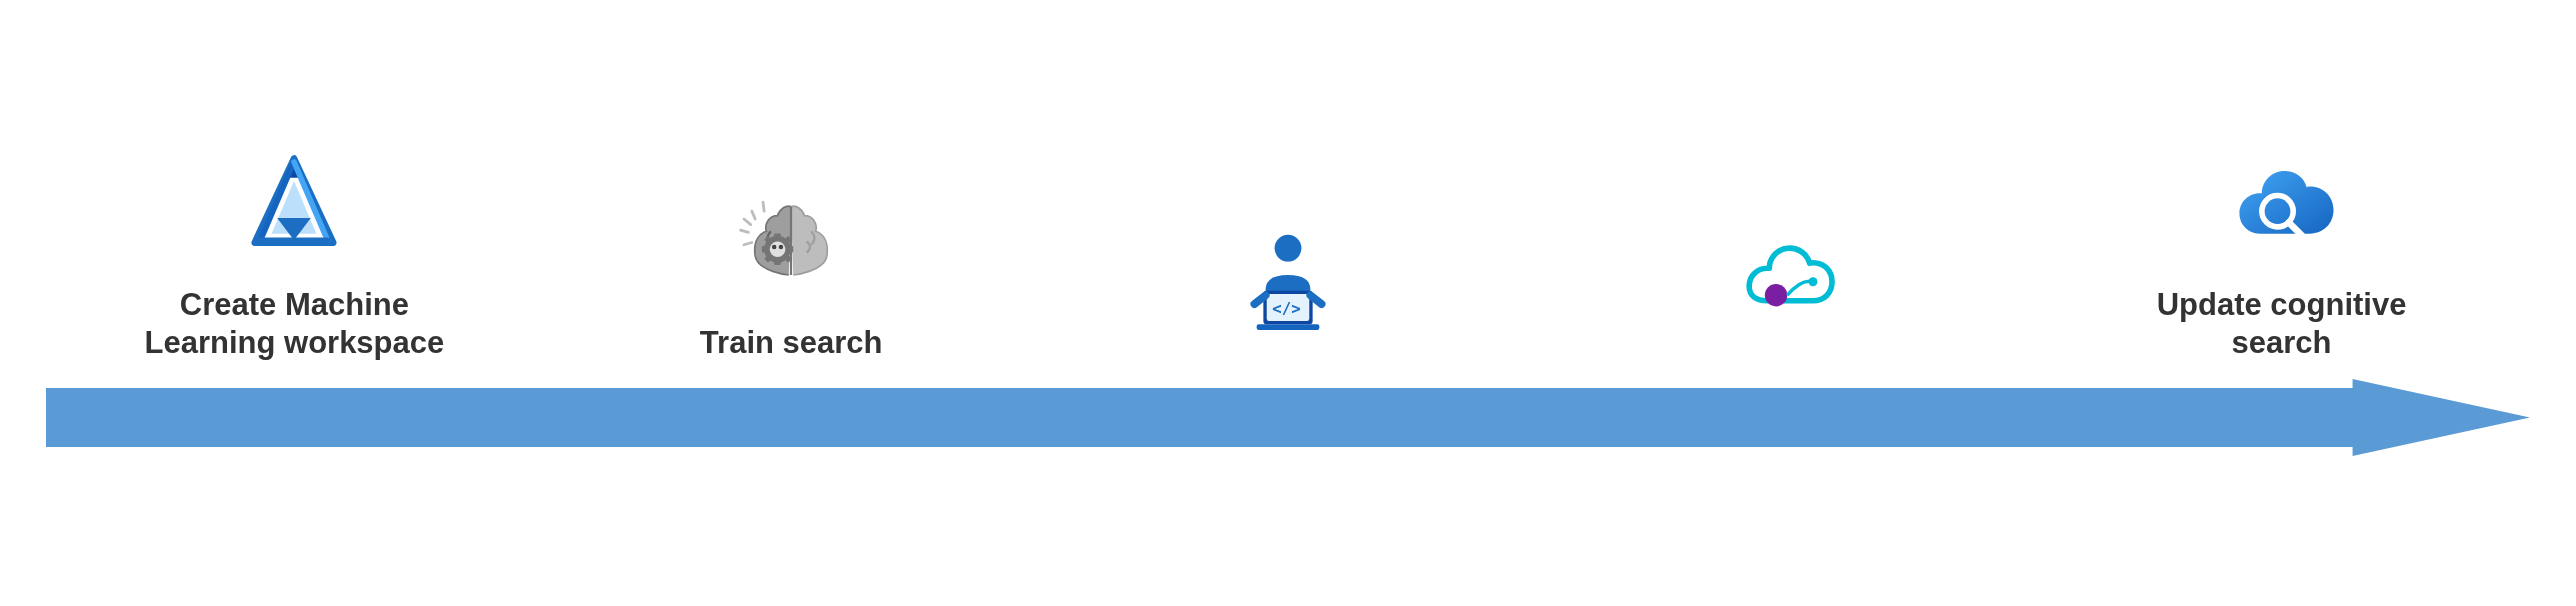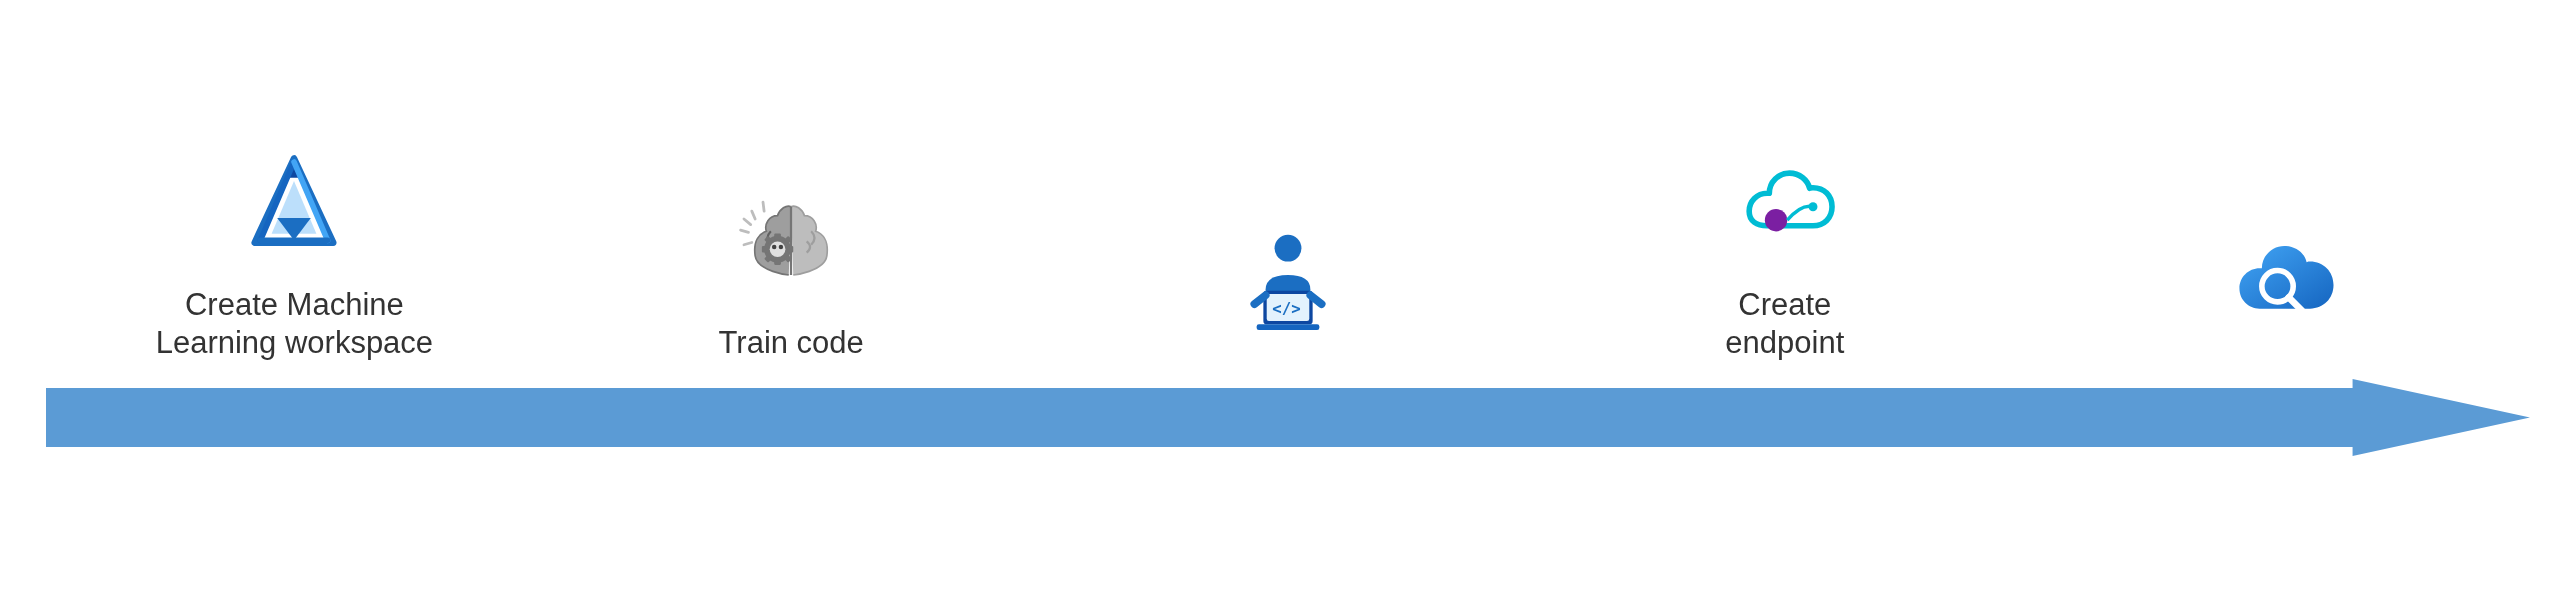--- a/index.html
+++ b/index.html
@@ -41,21 +41,21 @@
       width: 118px;
       height: 118px;
       display: flex;
       align-items: center;
       justify-content: center;
       margin-bottom: 18px;
     }
 
     .label {
       font-size: 31px;
-      font-weight: 400;
+      font-weight: 700;
       color: #333333;
       text-align: center;
       line-height: 1.2;
     }
 
     
     .arrow-row {
       width: 100%;
       position: relative;
       height: 77px;
@@ -129,21 +129,21 @@
           <circle cx="35" cy="50" r="2" fill="#424242"></circle>
           <circle cx="41" cy="50" r="2" fill="#424242"></circle>
 
           <line x1="8" y1="25" x2="14" y2="30" stroke="#BDBDBD" stroke-width="2.5" stroke-linecap="round"></line>
           <line x1="5" y1="35" x2="12" y2="37" stroke="#BDBDBD" stroke-width="2.5" stroke-linecap="round"></line>
           <line x1="8" y1="48" x2="15" y2="46" stroke="#BDBDBD" stroke-width="2.5" stroke-linecap="round"></line>
           <line x1="15" y1="18" x2="18" y2="25" stroke="#BDBDBD" stroke-width="2.5" stroke-linecap="round"></line>
           <line x1="25" y1="10" x2="26" y2="18" stroke="#BDBDBD" stroke-width="2.5" stroke-linecap="round"></line>
         </svg>
       </div>
-      <div class="label">Train code</div>
+      <div class="label">Train search</div>
     </div>
 
     <div class="step">
       <div class="icon-area">
         <svg class="step-icon" viewBox="0 0 100 100" xmlns="http://www.w3.org/2000/svg">
 
           <circle cx="50" cy="18" r="12" fill="#1B6EC2"></circle>
 
           <path d="M30,85 L30,55 Q30,42 50,42 Q70,42 70,55 L70,85" fill="#1B6EC2"></path>
 
@@ -167,41 +167,41 @@
           <path d="M75,65 C85,65 92,58 92,48 C92,38 85,31 75,31 C74,31 73,31 72,31.5 
                    C70,24 63,18 54,18 C44,18 36,26 36,36 
                    C36,36 35,36 34,36 C25,36 18,43 18,52 C18,61 25,65 34,65 Z" fill="none" stroke="#00BCD4" stroke-width="5" stroke-linejoin="round"></path>
 
           <circle cx="42" cy="60" r="10" fill="#7B1FA2"></circle>
 
           <path d="M52,60 Q65,45 75,48" stroke="#00BCD4" stroke-width="3" fill="none"></path>
           <circle cx="75" cy="48" r="4" fill="#00BCD4"></circle>
         </svg>
       </div>
-      <div class="label">Create<br>endpoint</div>
     </div>
 
     <div class="step">
       <div class="icon-area">
         <svg class="step-icon" viewBox="0 0 100 100" xmlns="http://www.w3.org/2000/svg">
 
           <defs>
             <linearGradient id="cloudGrad" x1="0%" y1="0%" x2="100%" y2="100%">
               <stop offset="0%" style="stop-color:#42A5F5;stop-opacity:1"></stop>
               <stop offset="100%" style="stop-color:#1565C0;stop-opacity:1"></stop>
             </linearGradient>
           </defs>
           <path d="M75,72 C87,72 96,63 96,51 C96,39 87,30 75,30 C74,30 73,30 72,30.5 
                    C70,22 62,16 52,16 C41,16 32,25 32,36 
                    C32,36 31,36 30,36 C20,36 12,44 12,54 C12,64 20,72 30,72 Z" fill="url(#cloudGrad)"></path>
 
           <circle cx="46" cy="52" r="14" fill="none" stroke="white" stroke-width="5"></circle>
           <line x1="56" y1="62" x2="68" y2="74" stroke="white" stroke-width="6" stroke-linecap="round"></line>
         </svg>
       </div>
+      <div class="label">Update cognitive<br>search</div>
     </div>
 
   </div>
 
   <div class="arrow-row">
     <svg class="arrow-shape" viewBox="0 0 4200 130" xmlns="http://www.w3.org/2000/svg" preserveAspectRatio="none">
 
       <polygon points="0,15 3900,15 3900,0 4200,65 3900,130 3900,115 0,115" fill="#5B9BD5"></polygon>
     </svg>
   </div>

